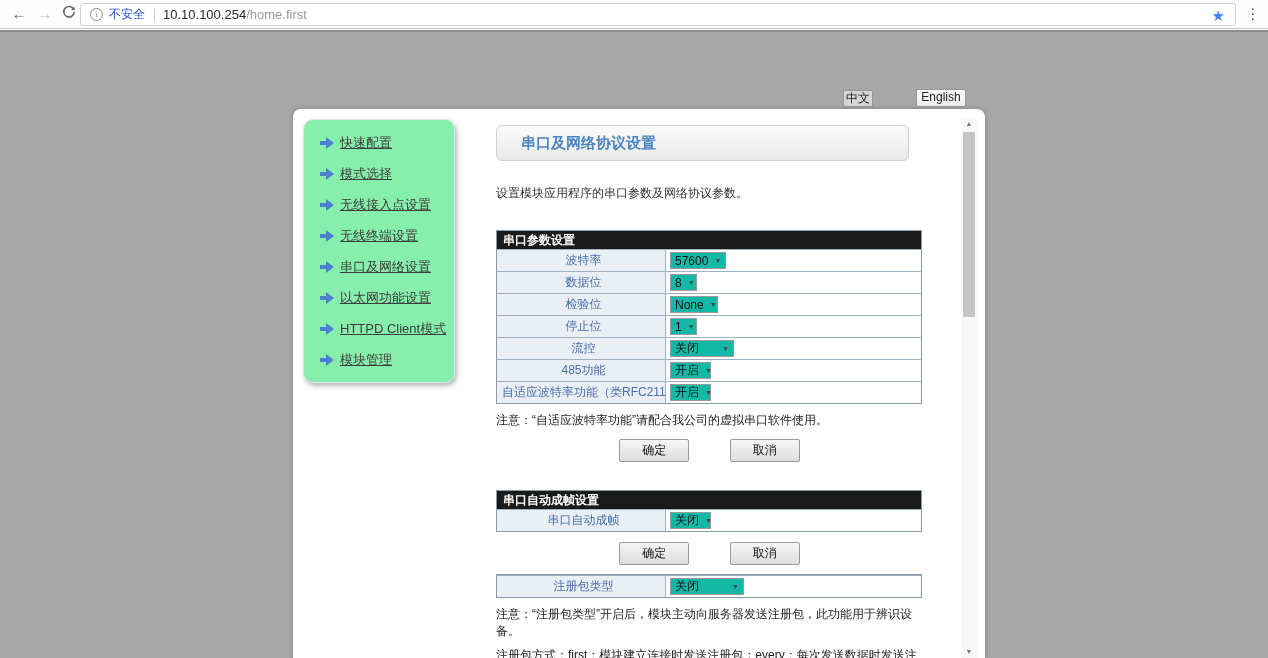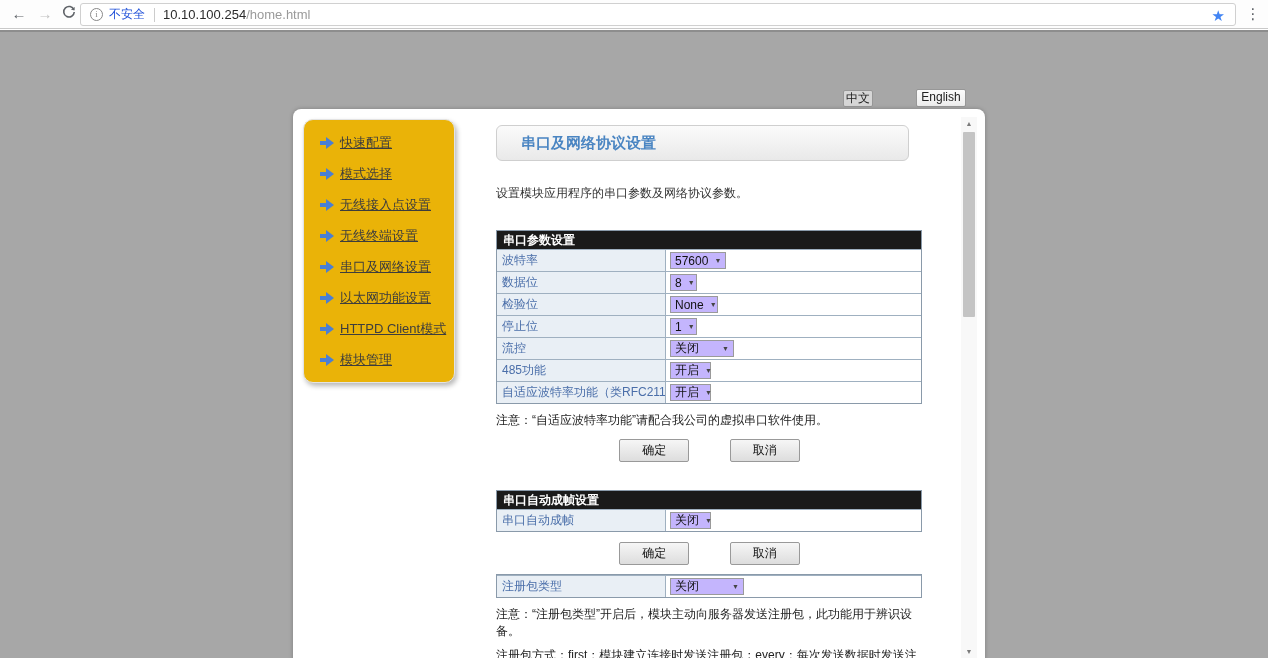--- a/index.html
+++ b/index.html
@@ -36,21 +36,21 @@
   .lang-zh { left:843px; top:58px; width:30px; height:17px; background:#d6d6d6; }
   .lang-en { left:916px; top:57px; width:50px; height:18px;
              background:linear-gradient(#fbfbfb,#ededed); }
 
   .panel { position:absolute; left:293px; top:77px; width:692px; height:551px;
            background:#ffffff; border-radius:8px 8px 0 0;
            box-shadow:0 0 4px rgba(0,0,0,0.25); }
 
   
   .side-card { position:absolute; left:10px; top:10px; width:152px; height:264px;
-               background:#eab308; border:1px solid #e3e3e3; border-radius:10px;
+               background:#86efac; border:1px solid #e3e3e3; border-radius:10px;
                box-shadow:2px 3px 5px rgba(0,0,0,0.28); padding:14px 0 0 16px; }
   .side-item { display:flex; align-items:center; height:17px; margin-bottom:14px; cursor:pointer; }
   .arrow-ico { position:relative; width:15px; height:12px; margin-right:5px; flex:none; }
   .arrow-ico .bar { position:absolute; left:0; top:4px; width:7px; height:4px; background:#4a7fd4; }
   .arrow-ico .tip { position:absolute; left:6px; top:0; width:0; height:0;
                     border-left:8px solid #4a7fd4; border-top:6px solid transparent;
                     border-bottom:6px solid transparent; }
   .side-link { font-size:13px; color:#3d3d3d; text-decoration:underline; white-space:nowrap; }
 
   
@@ -59,24 +59,24 @@
                background:linear-gradient(#fbfbfb,#e9e9e9); line-height:34px;
                padding-left:24px; font-size:15px; font-weight:bold; color:#4a85c2; }
   .subtitle { margin-top:24px; font-size:12px; color:#333; }
 
   .tbl { width:426px; margin-top:28px; border:1px solid #8a9aaa; }
   .tbl-header { background:#1a1a1a; color:#fff; height:18px; line-height:18px;
                 font-size:12px; font-weight:bold; padding-left:6px; }
   .trow { display:flex; height:22px; border-top:1px solid #9fb0c0; }
   .trow .lbl { width:169px; background:#e9eff5; color:#4a6ea9; font-size:12px;
                line-height:21px; padding-left:5px; border-right:1px solid #9fb0c0;
-               white-space:nowrap; overflow:hidden; }
+               white-space:nowrap; overflow:hidden;text-align:center; }
   .trow .val { flex:1; background:#fff; display:flex; align-items:center; padding-left:4px; }
 
-  .sel { height:17px; border:1px solid #9a9a9a; background:#c4b5fd; display:inline-flex;
+  .sel { height:17px; border:1px solid #9a9a9a; background:#14b8a6; display:inline-flex;
          align-items:center; font-size:12px; color:#111; padding:2px 4px; cursor:pointer; }
   .sel .sel-text { white-space:nowrap; }
   .sel .caret { font-size:7px; color:#444; margin-left:auto; padding-left:6px; }
 
   .note { margin-top:8px; font-size:12px; color:#222; }
   .btn-row { margin-top:10px; text-align:center; }
   .btn { display:inline-block; min-width:34px; padding:2px 22px; margin:0 18px;
          font-size:12px; color:#111; background:linear-gradient(#f6f6f6,#dddddd);
          border:1px solid #999; border-radius:2px; cursor:pointer;
          font-family:"Liberation Sans","DejaVu Sans",sans-serif; }
@@ -99,21 +99,21 @@
   <div class="nav-ico nav-reload">
     <svg width="14" height="14" viewBox="0 0 16 16">
       <path d="M13.6 5.5A6 6 0 1 0 14 8" fill="none" stroke="#5f6368" stroke-width="1.8"></path>
       <path d="M14.6 2.2 L14.2 6.4 L10.2 5.2 Z" fill="#5f6368"></path>
     </svg>
   </div>
   <div class="omnibox">
     <span class="info-circle">i</span>
     <span class="sec-label">不安全</span>
     <span class="omni-sep"></span>
-    <span class="omni-url"><span>10.10.100.254</span><span class="path">/home.html</span></span>
+    <span class="omni-url"><span>10.10.100.254</span><span class="path">/home.first</span></span>
     <span class="star">★</span>
   </div>
   <div class="dots">⋮</div>
 </div>
 
 <div class="page">
 
   <div class="lang-btn lang-zh">中文</div>
   <div class="lang-btn lang-en">English</div>
 

